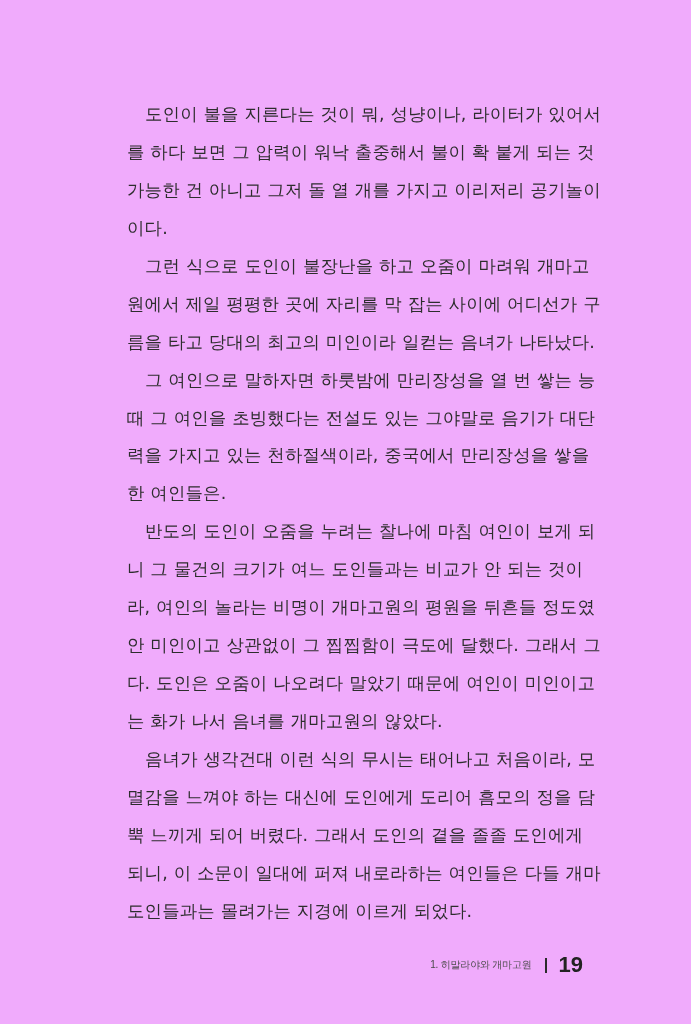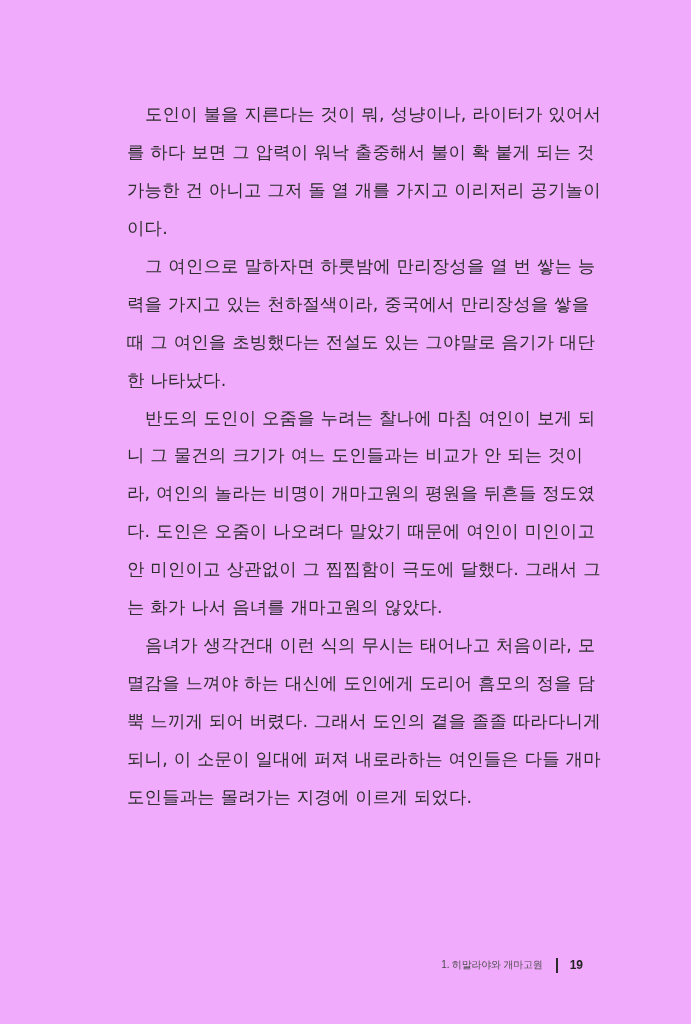--- a/index.html
+++ b/index.html
@@ -62,59 +62,64 @@
       letter-spacing: -0.2px;
     }
     .footer-divider {
       display: inline-block;
       width: 2px;
       height: 15px;
       background: #2b2b2b;
       margin: 0 12px 0 13px;
     }
     .page-number {
-      font-size: 12px;
+      font-size: 22px;
       font-weight: bold;
       color: #222222;
     }
   </style>
 </head>
 <body>
 
 <div class="page">
   <div class="body-text">
 
     <div>
       <span class="line indent">도인이 불을 지른다는 것이 뭐, 성냥이나, 라이터가 있어서</span>
       <span class="line">를 하다 보면 그 압력이 워낙 출중해서 불이 확 붙게 되는 것</span>
       <span class="line">가능한 건 아니고 그저 돌 열 개를 가지고 이리저리 공기놀이</span>
       <span class="line last">이다.</span>
     </div>
 
+    <div>
+      <span class="line indent">그런 식으로 도인이 불장난을 하고 오줌이 마려워 개마고</span>
+      <span class="line">원에서 제일 평평한 곳에 자리를 막 잡는 사이에 어디선가 구</span>
+      <span class="line last">름을 타고 당대의 최고의 미인이라 일컫는 음녀가 나타났다.</span>
+    </div>
 
     <div>
       <span class="line indent">그 여인으로 말하자면 하룻밤에 만리장성을 열 번 쌓는 능</span>
+      <span class="line">때 그 여인을 초빙했다는 전설도 있는 그야말로 음기가 대단</span>
       <span class="line">력을 가지고 있는 천하절색이라, 중국에서 만리장성을 쌓을</span>
-      <span class="line">때 그 여인을 초빙했다는 전설도 있는 그야말로 음기가 대단</span>
-      <span class="line last">한 나타났다.</span>
+      <span class="line last">한 여인들은.</span>
     </div>
 
     <div>
       <span class="line indent">반도의 도인이 오줌을 누려는 찰나에 마침 여인이 보게 되</span>
       <span class="line">니 그 물건의 크기가 여느 도인들과는 비교가 안 되는 것이</span>
       <span class="line">라, 여인의 놀라는 비명이 개마고원의 평원을 뒤흔들 정도였</span>
+      <span class="line">안 미인이고 상관없이 그 찝찝함이 극도에 달했다. 그래서 그</span>
       <span class="line">다. 도인은 오줌이 나오려다 말았기 때문에 여인이 미인이고</span>
-      <span class="line">안 미인이고 상관없이 그 찝찝함이 극도에 달했다. 그래서 그</span>
       <span class="line last">는 화가 나서 음녀를 개마고원의 않았다.</span>
     </div>
 
     <div>
       <span class="line indent">음녀가 생각건대 이런 식의 무시는 태어나고 처음이라, 모</span>
       <span class="line">멸감을 느껴야 하는 대신에 도인에게 도리어 흠모의 정을 담</span>
-      <span class="line">뿍 느끼게 되어 버렸다. 그래서 도인의 곁을 졸졸 따라다니게</span>
+      <span class="line">뿍 느끼게 되어 버렸다. 그래서 도인의 곁을 졸졸 도인에게</span>
       <span class="line">되니, 이 소문이 일대에 퍼져 내로라하는 여인들은 다들 개마</span>
       <span class="line last">도인들과는 몰려가는 지경에 이르게 되었다.</span>
     </div>
 
   </div>
 
   <div class="footer">
     <span class="running-head">1. 히말라야와 개마고원</span>
     <span class="footer-divider"></span>
     <span class="page-number">19</span>

